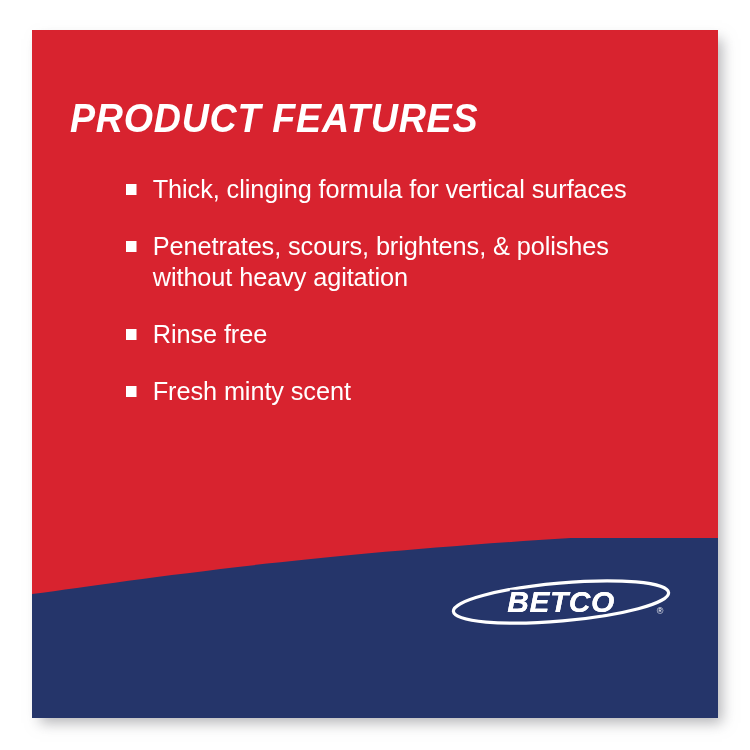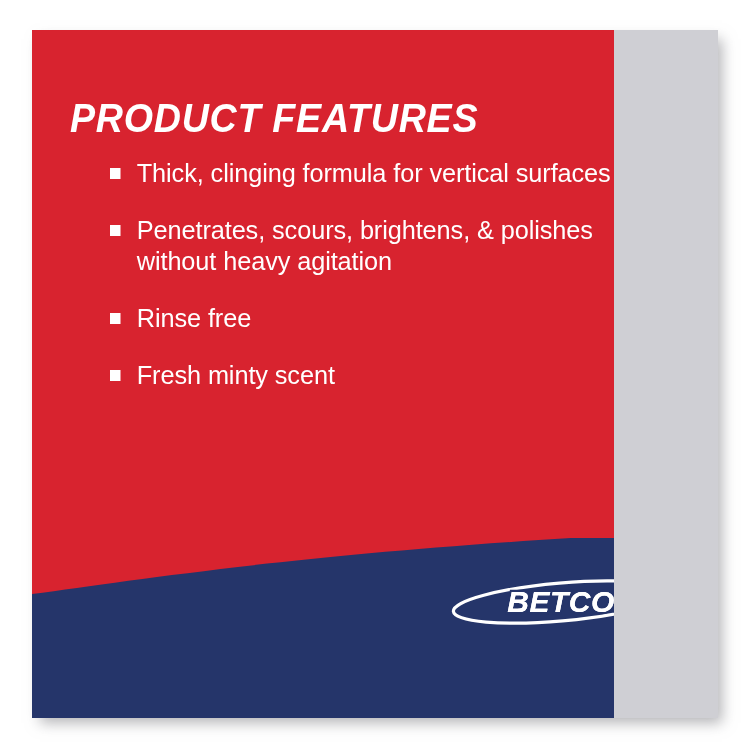--- a/index.html
+++ b/index.html
@@ -32,21 +32,21 @@
     height: 688px;
     box-shadow: 6px 7px 13px -2px rgba(120,120,125,0.55);
     background: #cfcfd4;
   }
 
   
   .card {
     position: absolute;
     left: 32px;
     top: 30px;
-    width: 582px;
+    width: 686px;
     height: 688px;
     background: #d8232f;
     overflow: hidden;
   }
 
   
   .wave {
     position: absolute;
     left: 0;
     bottom: 0;
@@ -71,21 +71,21 @@
     transform: scaleX(0.94);
     transform-origin: left center;
   }
 
   
   .features {
     position: absolute;
     left: 78px;
     top: 128px;
     width: 580px;
-    margin: 0;
+    margin: 16px;
     padding: 0;
     list-style: none;
   }
   .feature {
     position: relative;
     padding-left: 28px;
     margin-bottom: 26px;
     color: #ffffff;
     font-family: "Liberation Sans Narrow", "Liberation Sans", sans-serif;
     font-size: 26.5px;

